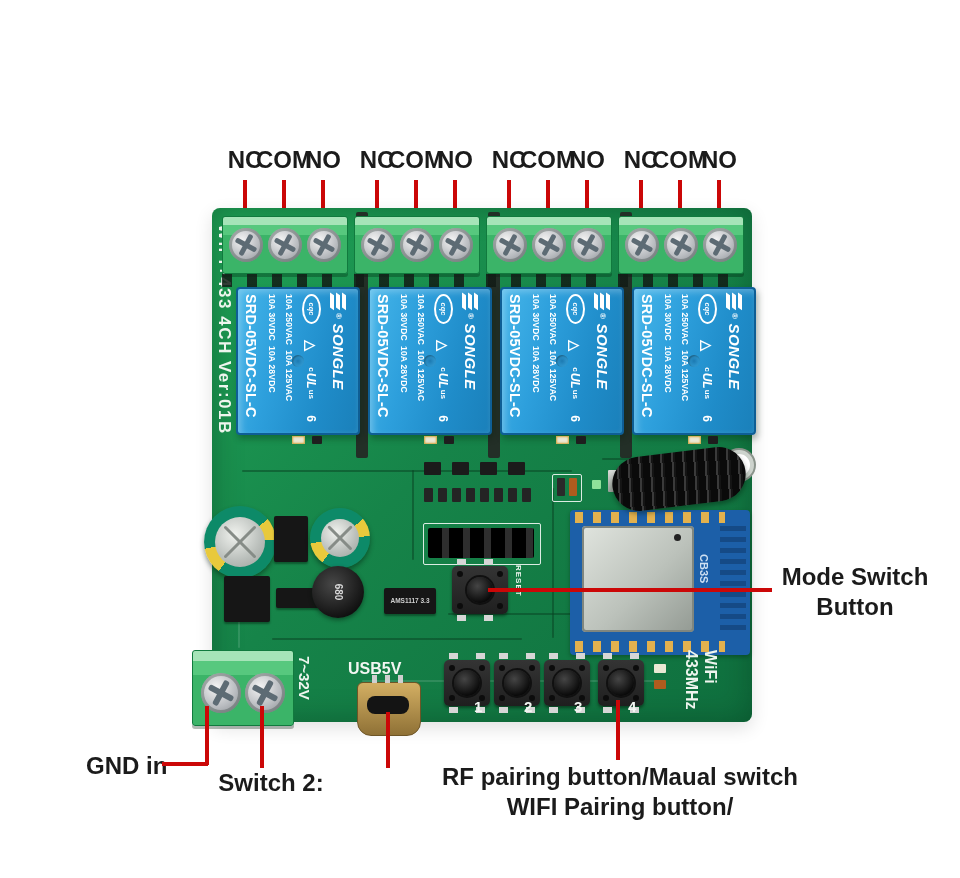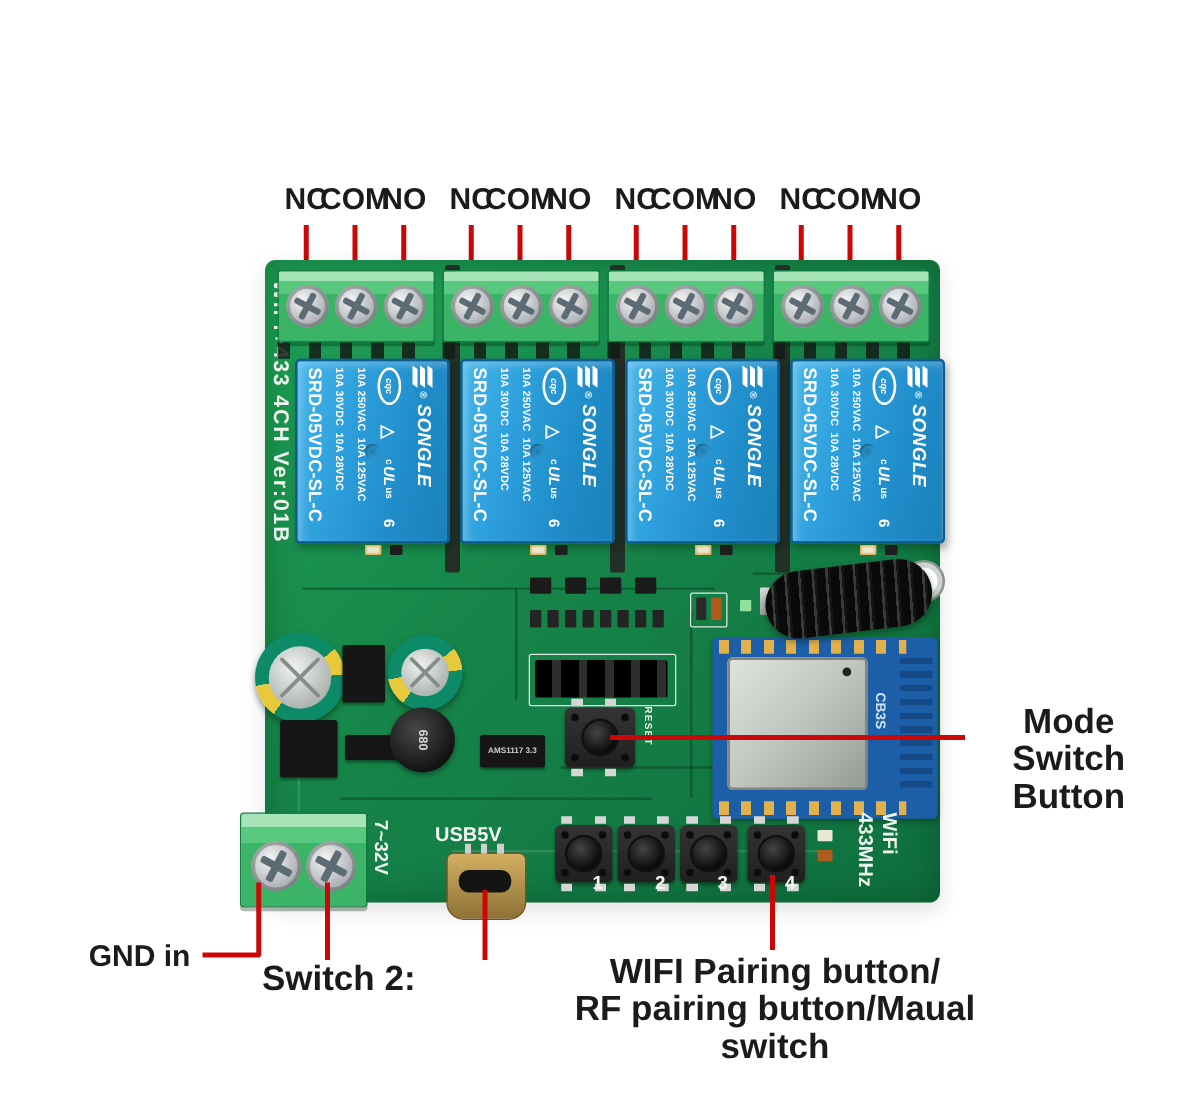--- a/index.html
+++ b/index.html
@@ -1,20 +1,20 @@
 <!DOCTYPE html>
 <html><head>
 <meta charset="utf-8">
 <style>
   html,body{margin:0;padding:0;background:#fff}
   .stage{position:relative;width:960px;height:878px;background:#ffffff;
          font-family:"Liberation Sans",sans-serif;overflow:hidden}
   
   .lbl{position:absolute;color:#1b1b1b;font-weight:600;font-size:24px;white-space:nowrap}
-  .lbl2{position:absolute;color:#1b1b1b;font-weight:600;font-size:28px;text-align:center;line-height:30px}
+  .lbl2{position:absolute;color:#1b1b1b;font-weight:600;font-size:24px;text-align:center;line-height:30px}
   .red-v{position:absolute;width:3.5px;background:#cb0707}
   .red-h{position:absolute;height:3.5px;background:#cb0707}
   
   .board{position:absolute;left:212px;top:208px;width:540px;height:514px;border-radius:8px;
          background:linear-gradient(135deg,#1fa156 0%,#168449 45%,#0f6f3e 100%);
          box-shadow:inset 0 0 30px rgba(0,40,16,.35),0 6px 18px rgba(0,0,0,.12)}
   .trace{position:absolute;background:rgba(8,66,33,.5);border-radius:2px}
   .ltrace{position:absolute;background:rgba(255,255,255,.12);border-radius:2px}
   .slot{position:absolute;top:4px;width:12px;height:246px;background:#232f27;border-radius:2px}
   .pinrow{position:absolute;width:124px;height:13px;
@@ -390,32 +390,32 @@
   </div>
 
   <div class="antenna"></div>
 
   <div class="red-h" style="left:488px;top:588px;width:284px"></div>
   <div class="lbl2" style="left:770px;top:562px;width:170px">
     <div>Mode Switch</div>
     <div>Button</div>
   </div>
 
-  <span class="lbl" style="left:71px;top:752px">GND in</span>
+  <span class="lbl" style="left:86px;top:752px">GND in</span>
   <div class="red-h" style="left:162px;top:762px;width:46px"></div>
   <div class="red-v" style="left:205px;top:706px;height:59px"></div>
 
   <div class="red-v" style="left:260px;top:706px;height:62px"></div>
   <div class="lbl2" style="left:198px;top:768px;width:146px">
     <div>Switch 2:</div>
   </div>
 
   <div class="red-v" style="left:386px;top:712px;height:56px"></div>
   <div class="lbl2" style="left:330px;top:768px;width:118px">
   </div>
 
   <div class="red-v" style="left:616px;top:700px;height:60px"></div>
   <div class="lbl2" style="left:420px;top:762px;width:400px">
+    <div>RF pairing button/Maual switch</div>
     <div>WIFI Pairing button/</div>
-    <div>RF pairing button/Maual switch</div>
   </div>
 
 </div>
 
 </body></html>

